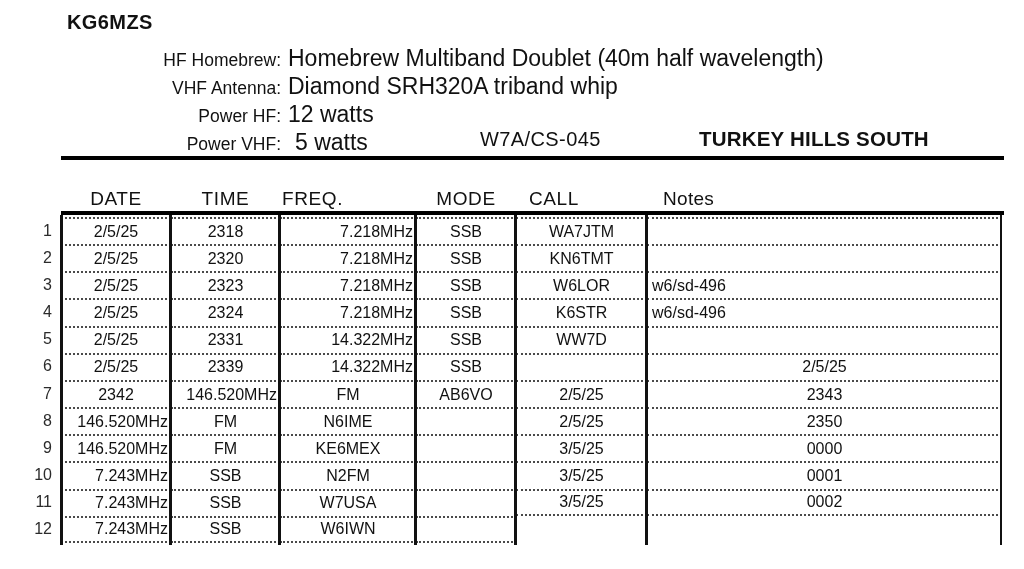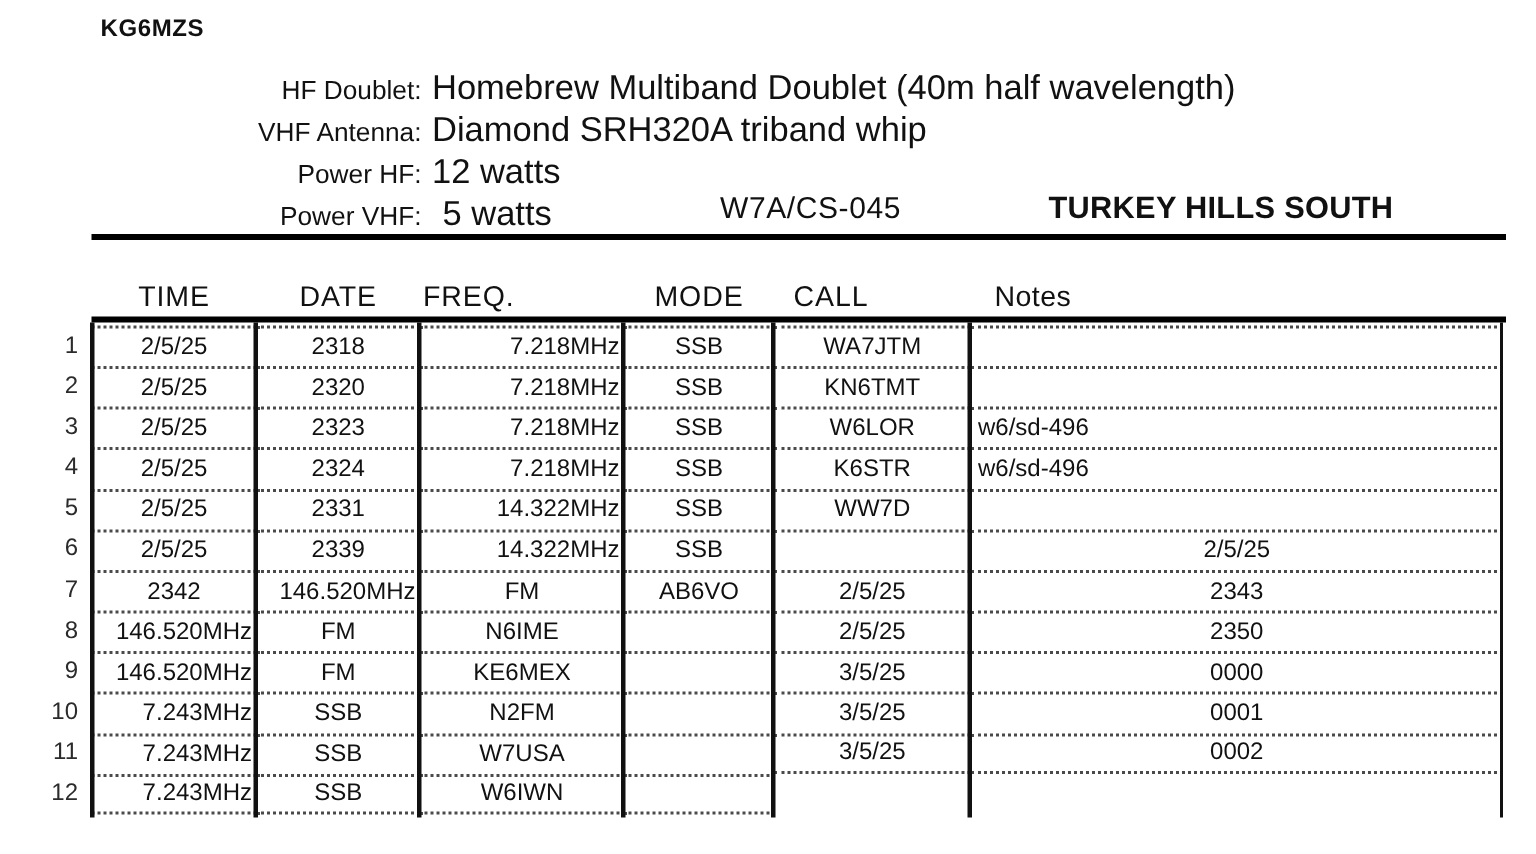--- a/index.html
+++ b/index.html
@@ -8,21 +8,21 @@
     background: #ffffff;
     font-family: "Liberation Sans", sans-serif;
     color: #111111;
     overflow: hidden;
   }
   .abs { position: absolute; }
 
   
   #callsign {
     left: 67px; top: 11px;
-    font-size: 16px; font-weight: bold; letter-spacing: .4px;
+    font-size: 20px; font-weight: bold; letter-spacing: .4px;
   }
   .info-row { left: 0; width: 1024px; height: 24px; white-space: nowrap; }
   .info-label {
     display: inline-block; width: 281px; text-align: right;
     font-size: 17.5px;
   }
   .info-value { margin-left: 7px; font-size: 23px; }
 
   #summit-ref  { left: 480px; top: 128px; font-size: 20px; letter-spacing: .4px; }
   #summit-name { left: 699px; top: 127px; font-size: 20.5px; font-weight: bold; letter-spacing: .2px; }
@@ -81,40 +81,40 @@
   #v-c4    { left: 514px; width: 3px; }
   #v-c5    { left: 645px; width: 3px; }
   #v-right { left: 1000px; width: 2px; }
 </style>
 </head>
 <body>
 
 <div class="abs" id="callsign">KG6MZS</div>
 
 <div class="abs info-row" style="top:45px">
-  <span class="info-label">HF Doublet:</span><span class="info-value">Homebrew Multiband Doublet (40m half wavelength)</span>
+  <span class="info-label">HF Homebrew:</span><span class="info-value">Homebrew Multiband Doublet (40m half wavelength)</span>
 </div>
 <div class="abs info-row" style="top:73px">
   <span class="info-label">VHF Antenna:</span><span class="info-value">Diamond SRH320A triband whip</span>
 </div>
 <div class="abs info-row" style="top:101px">
   <span class="info-label">Power HF:</span><span class="info-value">12 watts</span>
 </div>
 <div class="abs info-row" style="top:129px">
   <span class="info-label">Power VHF:</span><span class="info-value" style="margin-left:14px">5 watts</span>
 </div>
 
 <div class="abs" id="summit-ref">W7A/CS-045</div>
 <div class="abs" id="summit-name">TURKEY HILLS SOUTH</div>
 
 <div class="abs hrule" id="rule-top"></div>
 
 <div class="abs" id="col-headers">
+  <span class="hc center">DATE</span>
   <span class="hc center">TIME</span>
-  <span class="hc center">DATE</span>
   <span class="hc freq">FREQ.</span>
   <span class="hc center">MODE</span>
   <span class="hc call">CALL</span>
   <span class="hc notes">Notes</span>
 </div>
 
 <div class="abs hrule" id="rule-header"></div>
 
 <div class="abs" id="rownums">
     <div class="cell">1</div>

